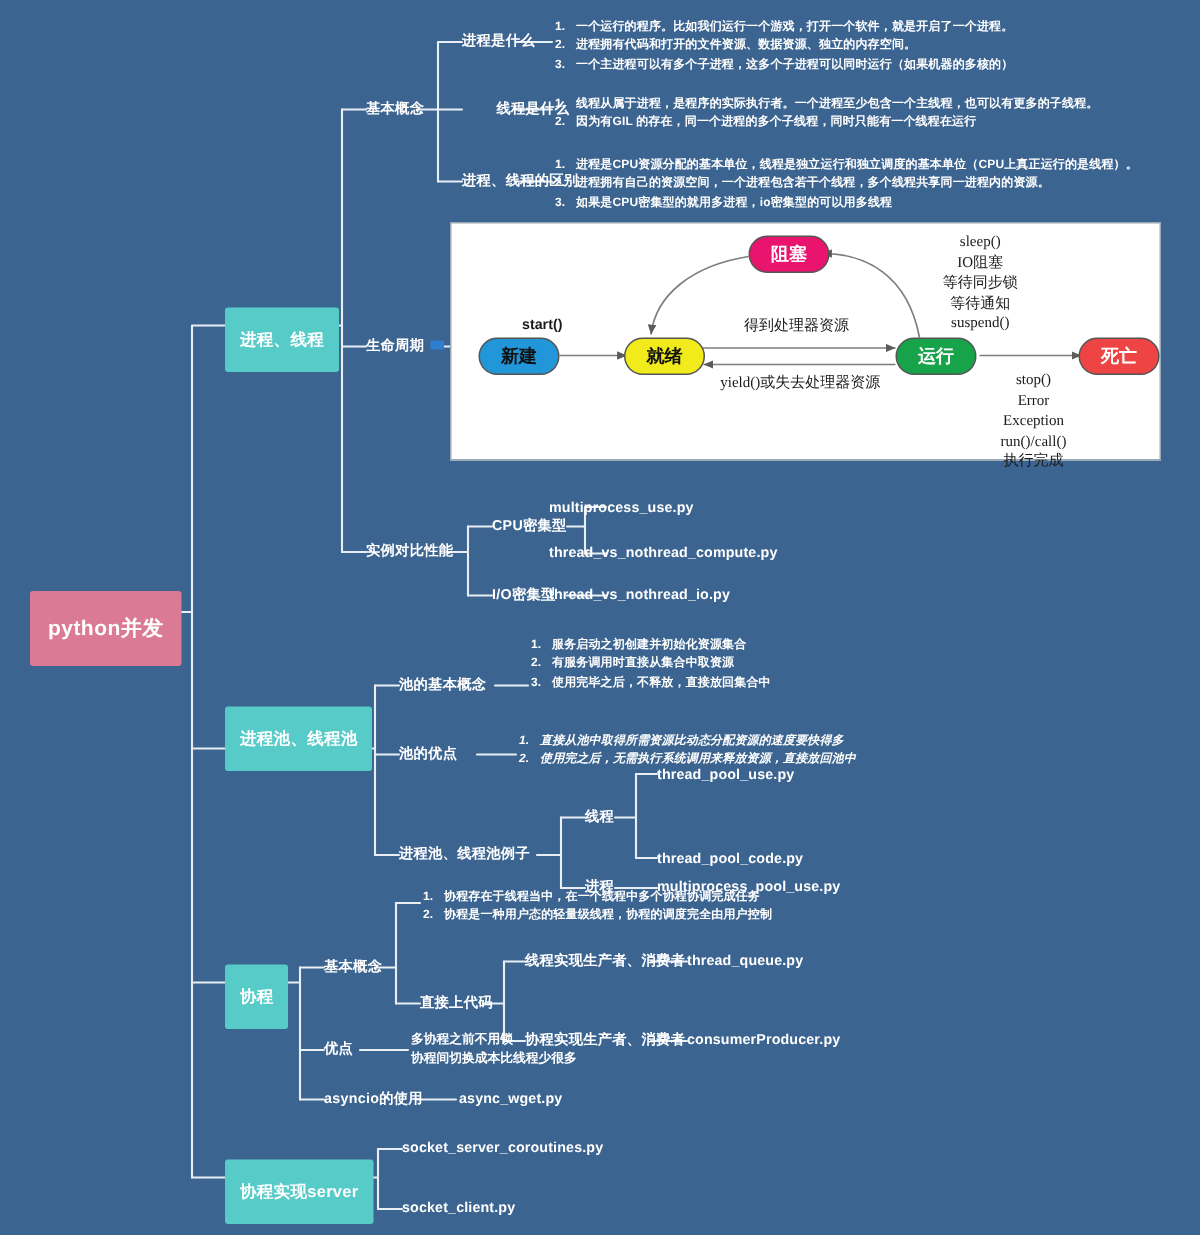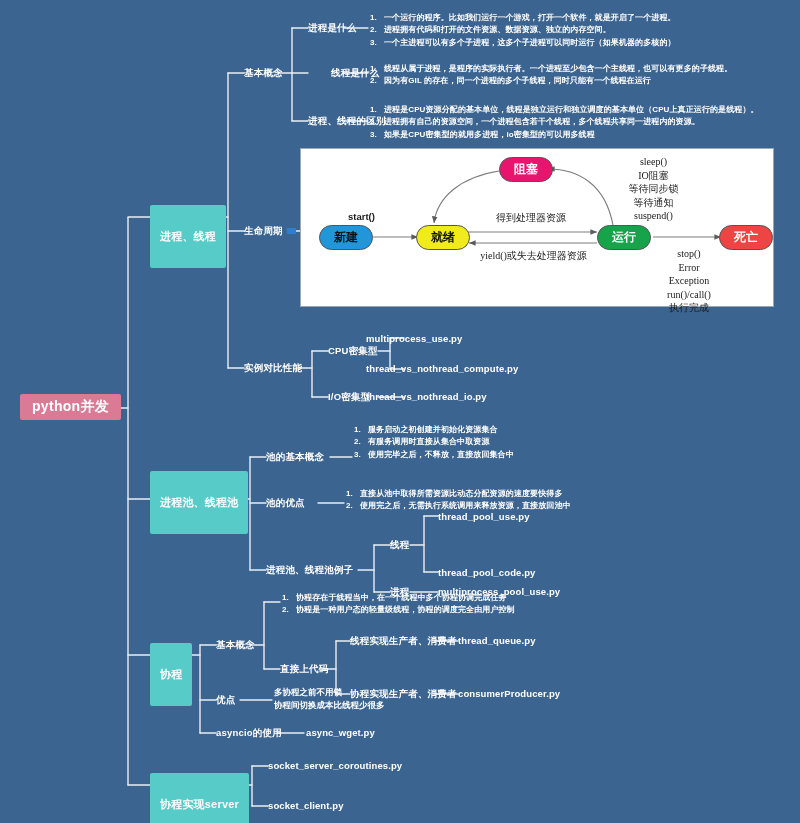--- a/index.html
+++ b/index.html
@@ -16,32 +16,32 @@
   svg.wires{position:absolute;left:0;top:0;width:800px;height:823px;pointer-events:none;}
 
   .node{position:absolute;box-sizing:border-box;}
 
   
   .root{
     background:#db7a95;
     color:#ffffff;
     font-weight:bold;
     font-size:14px;
-    padding:4px 12px;
+    padding:16px 12px;
     border-radius:2px;
     white-space:nowrap;
     letter-spacing:.3px;
   }
   
   .teal{
     background:#57cbc8;
     color:#ffffff;
     font-weight:bold;
     font-size:11px;
-    padding:24px 10px;
+    padding:14px 10px;
     border-radius:2px;
     white-space:nowrap;
     letter-spacing:.2px;
   }
   
   .lbl{
     color:#ffffff;
     font-weight:bold;
     font-size:9.5px;
     white-space:nowrap;
@@ -228,21 +228,21 @@
   <div class="node teal" style="left:150px;top:471px;">进程池、线程池</div>
 
   <div class="node lbl" style="left:266px;top:451px;">池的基本概念</div>
   <div class="node notes" style="left:354px;top:424px;">
     <span class="row"><span class="num">1.</span><span>服务启动之初创建并初始化资源集合</span></span>
     <span class="row"><span class="num">2.</span><span>有服务调用时直接从集合中取资源</span></span>
     <span class="row"><span class="num">3.</span><span>使用完毕之后，不释放，直接放回集合中</span></span>
   </div>
 
   <div class="node lbl" style="left:266px;top:497px;">池的优点</div>
-  <div class="node notes" style="left:346px;top:488px;">
+  <div class="node notes" style="left:346px;top:488px;font-style:italic;">
     <span class="row"><span class="num">1.</span><span>直接从池中取得所需资源比动态分配资源的速度要快得多</span></span>
     <span class="row"><span class="num">2.</span><span>使用完之后，无需执行系统调用来释放资源，直接放回池中</span></span>
   </div>
 
   <div class="node lbl" style="left:266px;top:564px;">进程池、线程池例子</div>
   <div class="node lbl" style="left:390px;top:539px;">线程</div>
   <div class="node leaf" style="left:438px;top:511px;">thread_pool_use.py</div>
   <div class="node leaf" style="left:438px;top:567px;">thread_pool_code.py</div>
   <div class="node lbl" style="left:390px;top:586px;">进程</div>
   <div class="node leaf" style="left:438px;top:586px;">multiprocess_pool_use.py</div>

